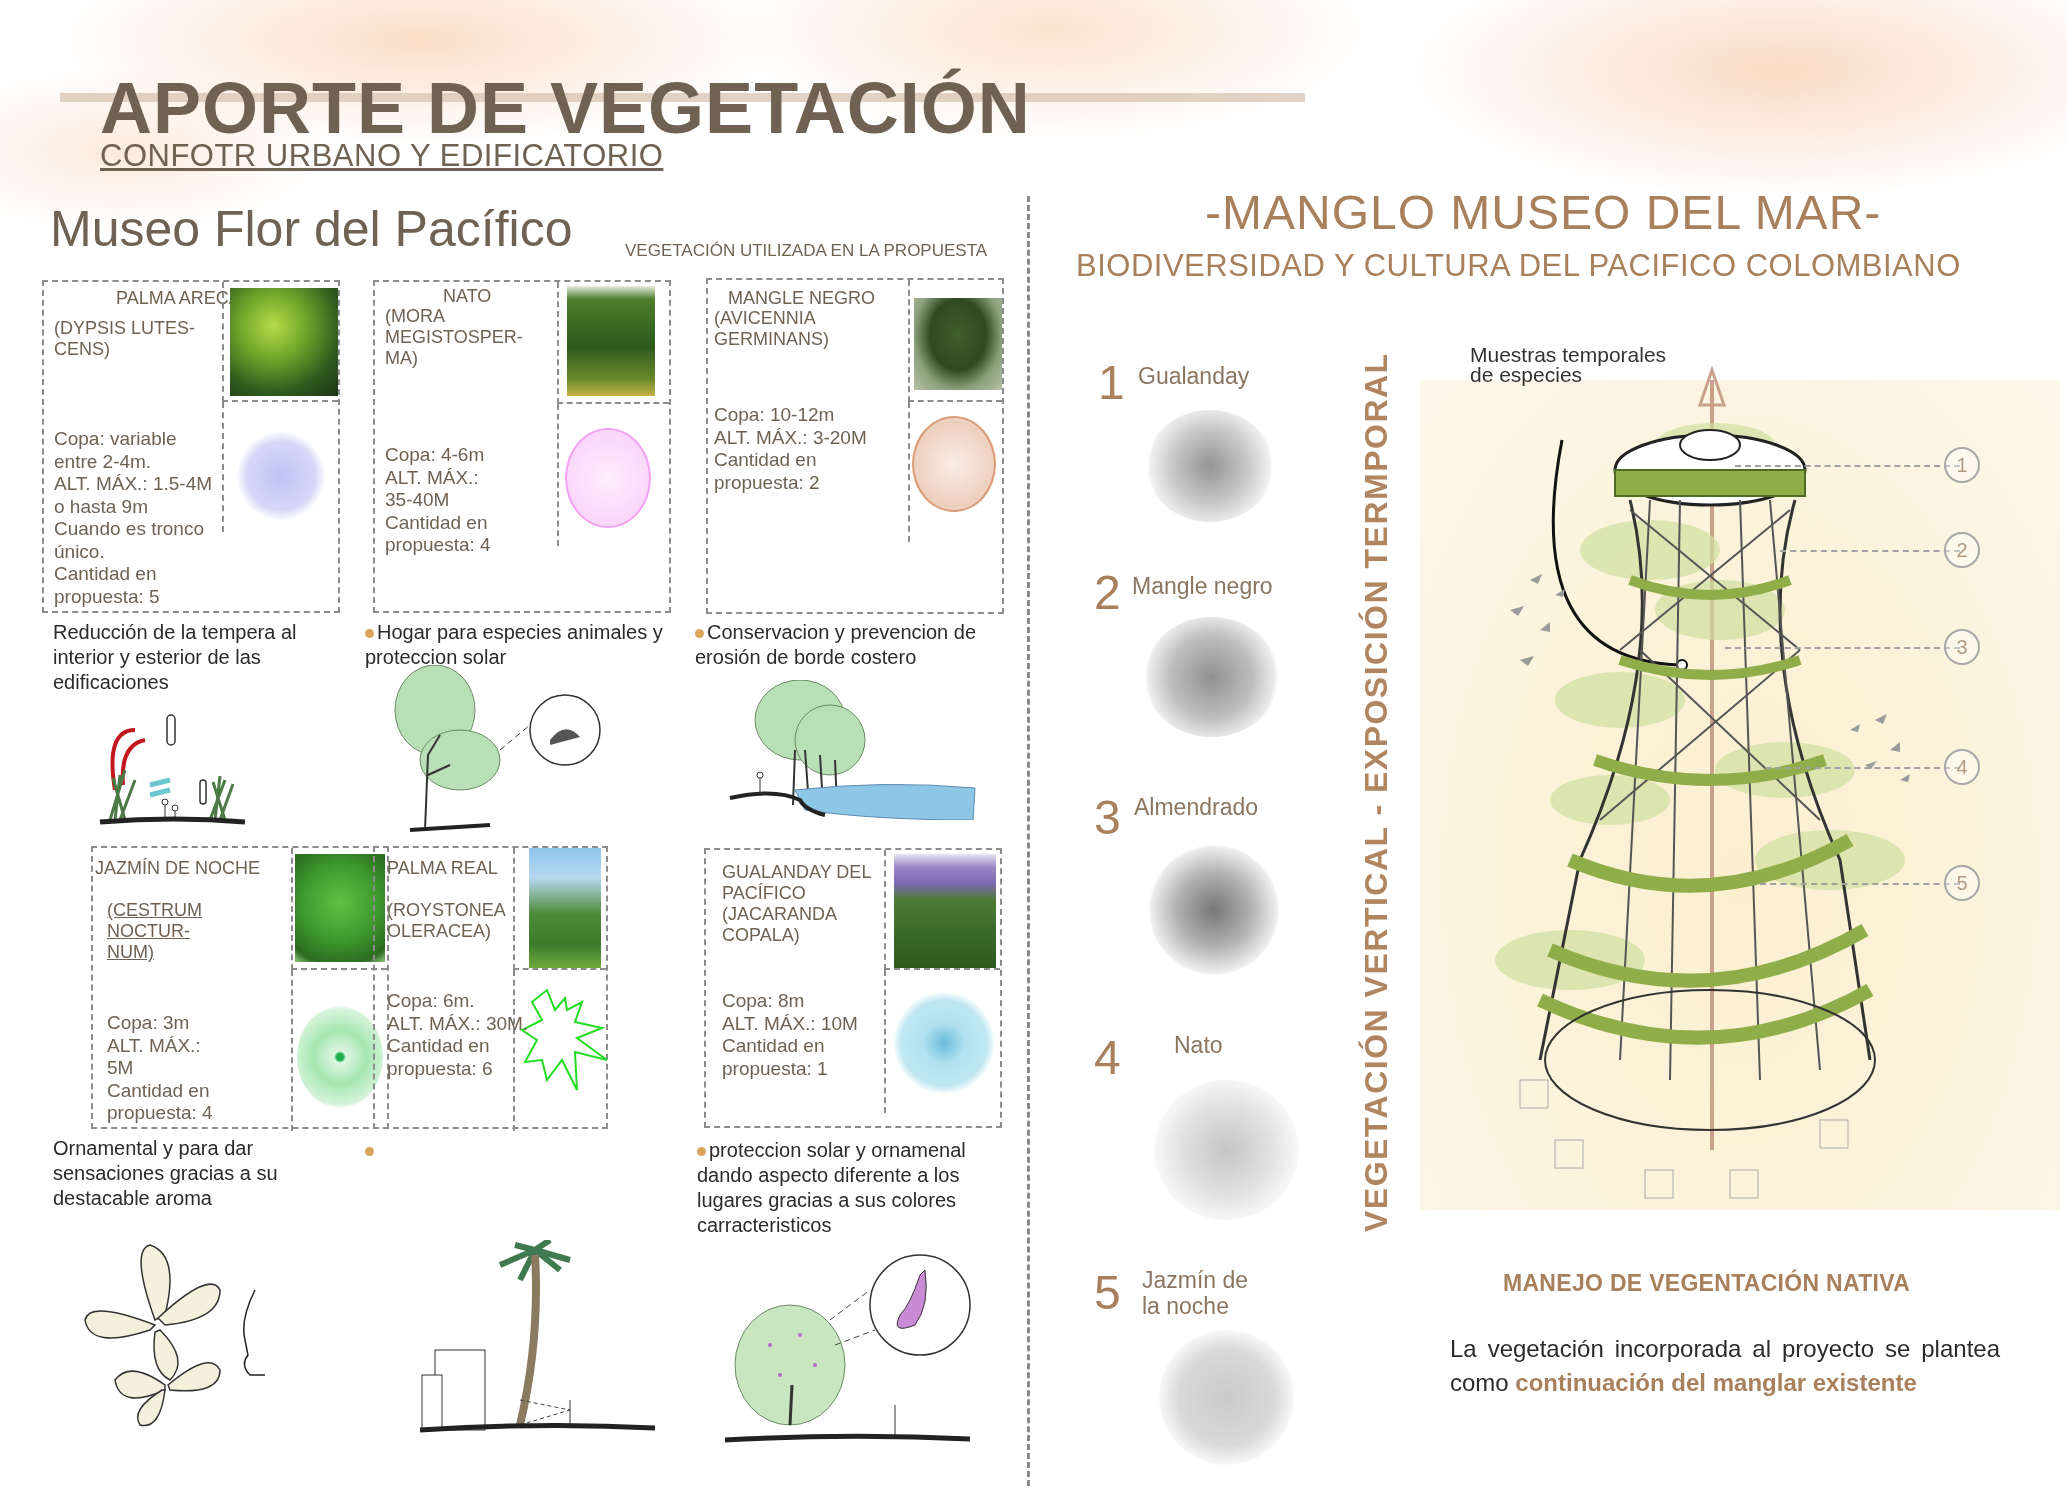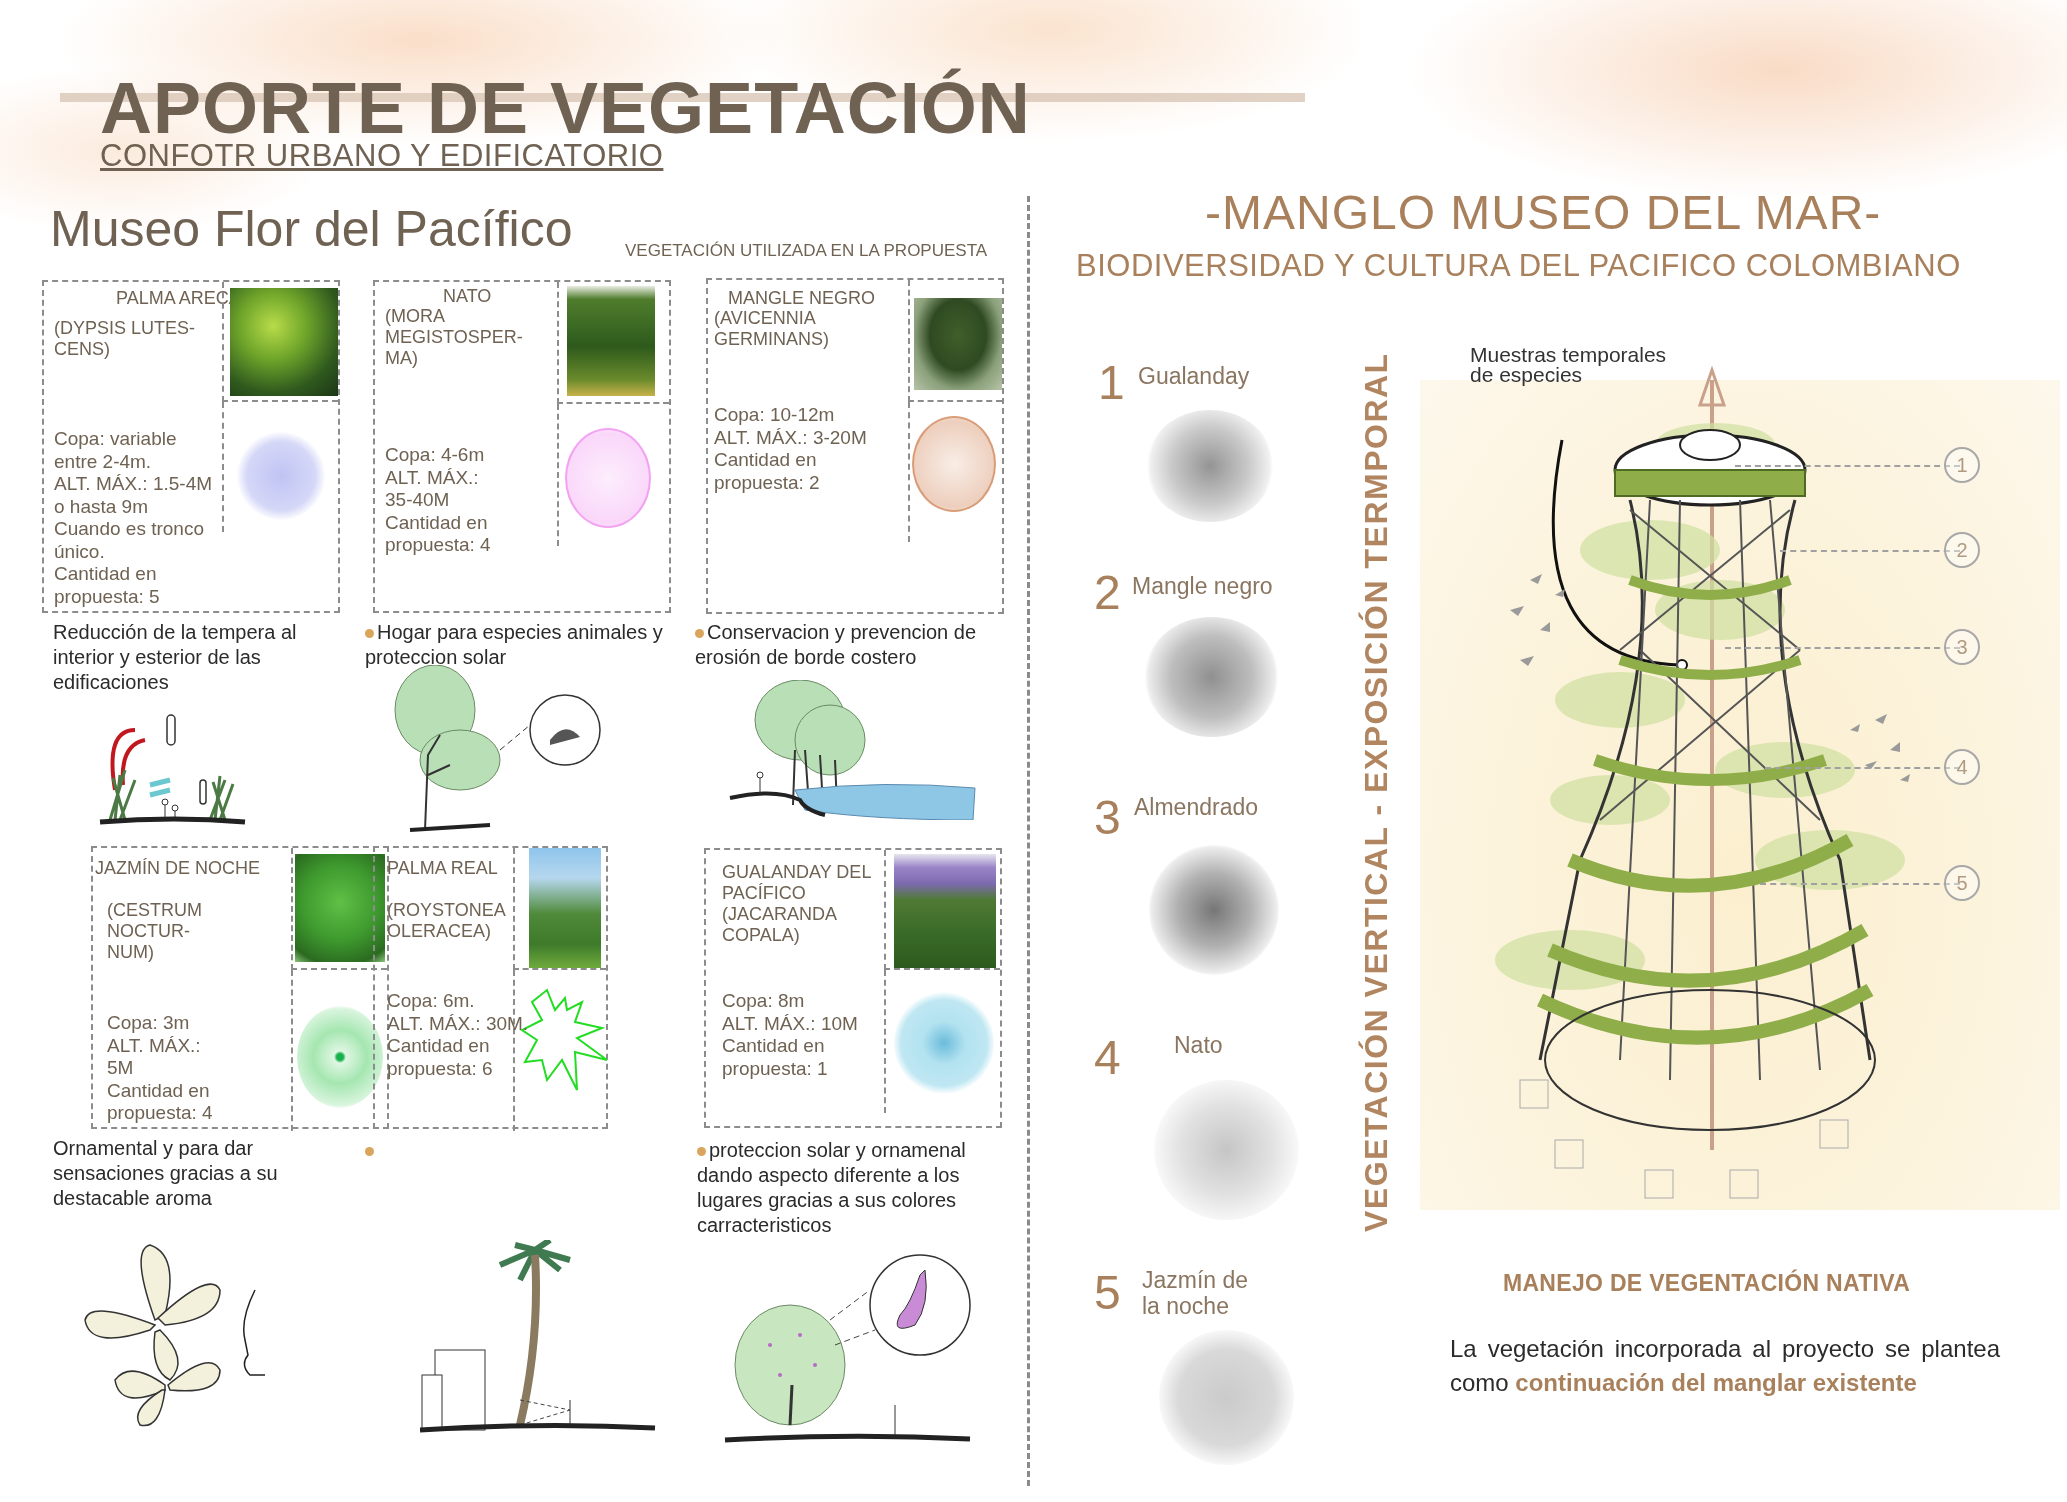--- a/index.html
+++ b/index.html
@@ -168,21 +168,21 @@
   <ellipse cx="105" cy="60" rx="35" ry="35" fill="#b9dfb6" stroke="#6a8a64"></ellipse>
   <path d="M70 70 L68 125 M80 70 L84 125 M95 75 L98 125 M110 80 L112 125" stroke="#333" stroke-width="2"></path>
   <path d="M70 110 Q160 100 250 108 L248 140 Q150 140 80 130 Z" fill="#8ec6e6" stroke="#5a8ab0"></path>
   <path d="M5 118 Q50 108 75 120 Q80 130 100 135" stroke="#222" stroke-width="4" fill="none"></path>
   <circle cx="35" cy="95" r="3" fill="none" stroke="#333"></circle>
     <line x1="35" y1="98" x2="35" y2="113" stroke="#333"></line>
 </svg>
 
 <div class="card" style="left:43px; top:846px; width:298px; height:283px;margin-left:48px;">
   <div class="name" style="left:2px; top:10px;">JAZMÍN DE NOCHE</div>
-  <div class="name" style="left:14px; top:52px; white-space:pre-line;">(CESTRUM
+  <div class="name" style="left:14px; top:52px; white-space:pre-line;text-decoration:underline;">(CESTRUM
 NOCTUR-
 NUM)</div>
   <div class="photo-cell" style="width:96px; height:122px;">
     <div class="photo" style="left:2px; top:6px; width:90px; height:108px; background: radial-gradient(circle at 50% 45%, #5fc046 0%, #3e9a2e 50%, #2b6a20 85%, #8cc57a 100%);"></div>
   </div>
   <div class="plan-cell" style="top:122px; width:96px; height:161px;">
     <div class="plan" style="left:4px; top:36px; width:86px; height:102px; background: radial-gradient(circle, #18b04a 0%, #18b04a 5%, rgba(127,220,143,0.25) 9%, rgba(127,220,143,0.7) 40%, rgba(127,220,143,0.3) 72%, rgba(127,220,143,0) 78%);"></div>
   </div>
   <div class="specs" style="left:14px; top:164px;">
     <div>Copa: 3m</div>

